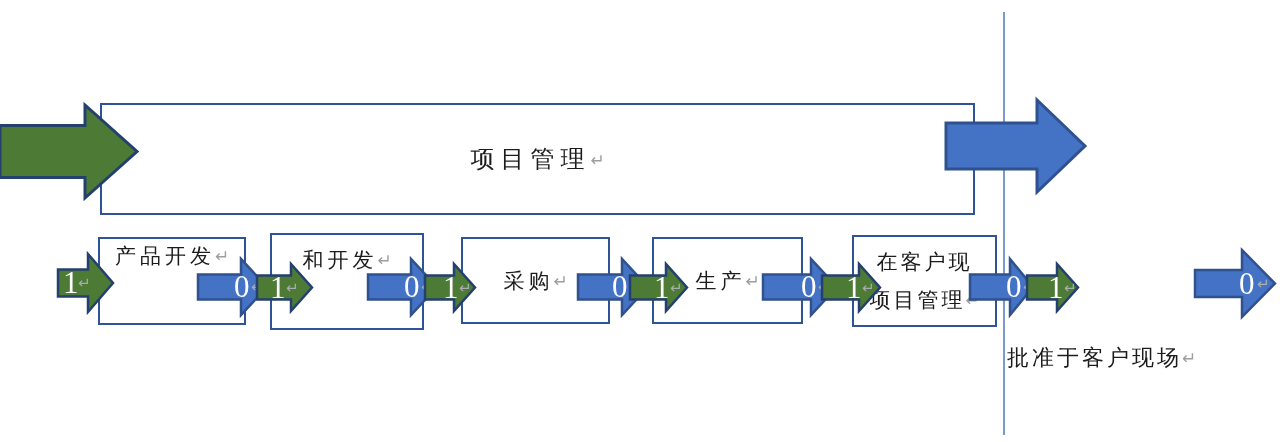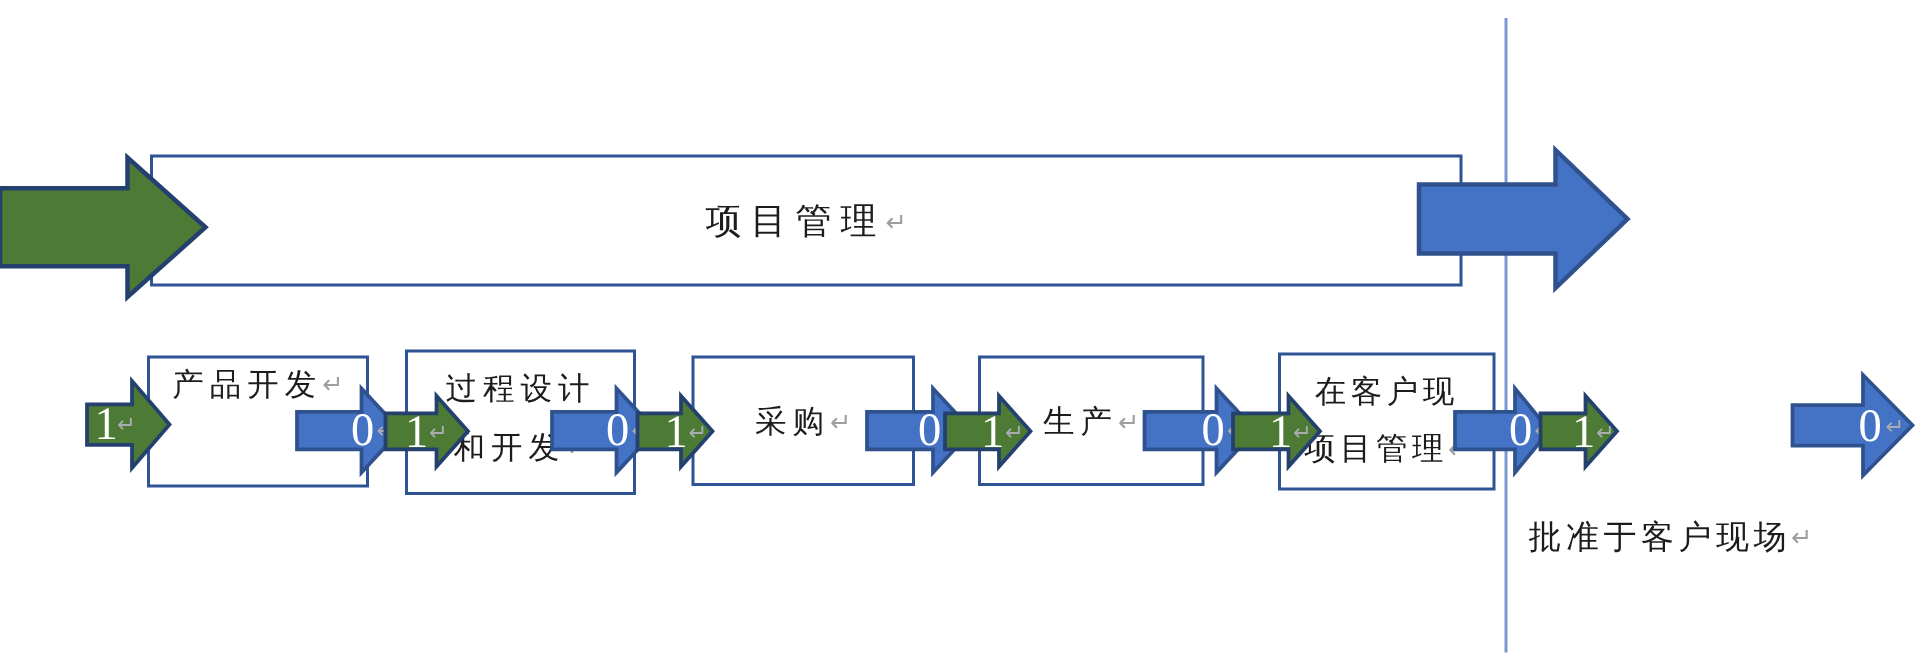--- a/index.html
+++ b/index.html
@@ -29,51 +29,50 @@
   .digit{
     position:absolute;z-index:5;top:50%;transform:translateY(-52%);
     color:#ffffff;font-family:"Liberation Serif", serif;font-size:31px;line-height:1;
   }
   .ret{
     color:#9e9e9e;font-size:17px;letter-spacing:0;vertical-align:1px;
     font-family:"DejaVu Sans", sans-serif;
   }
   .ret.on-shape{color:#c3c8bd;}
   .ret.tiny{position:absolute;z-index:5;top:50%;transform:translateY(-50%);font-size:15px;color:#a8adaf;}
-  .footnote{position:absolute;z-index:3;font-size:22px;letter-spacing:3px;white-space:nowrap;color:#1c1c1c;margin-left:12px;}
+  .footnote{position:absolute;z-index:3;font-size:22px;letter-spacing:3px;white-space:nowrap;color:#1c1c1c;}
 </style>
 </head>
 <body>
 
 <div class="canvas">
 
   <div class="divider" style="left:1003px;top:12px;height:423px;"></div>
 
-  <div class="big-rect" style="left:100px;top:103px;width:875px;height:88px;">
+  <div class="big-rect" style="left:100px;top:103px;width:875px;height:112px;">
     <div class="title-text"><span>项目管理</span><span class="ret">↵</span></div>
   </div>
 
   <div class="arrow" style="left:0px;top:105px;width:137px;height:93px;">
     <svg width="137" height="93" viewBox="0 0 137 93">
       <polygon points="0,20.5 85,20.5 85,0 137,46.5 85,93 85,72.5 0,72.5" fill="#4d7a34" stroke="#24406e" stroke-width="3"></polygon>
     </svg>
   </div>
 
   <div class="arrow" style="left:946px;top:100px;width:139px;height:92px;">
     <svg width="139" height="92" viewBox="0 0 139 92">
       <polygon points="0,23 91,23 91,0 139,46 91,92 91,69 0,69" fill="#4472c4" stroke="#2f528f" stroke-width="3"></polygon>
     </svg>
   </div>
 
   <div class="box top" style="left:98px;top:237px;width:148px;height:88px;">
     <div class="line"><span>产品开发</span><span class="ret">↵</span></div>
   </div>
 
   <div class="box top" style="left:270px;top:233px;width:154px;height:97px;padding-top:5px;line-height:39px;">
-    <div class="line"><span>过程设计</span></div>
     <div class="line"><span>和开发</span><span class="ret">↵</span></div>
   </div>
 
   <div class="box center" style="left:461px;top:237px;width:149px;height:87px;">
     <div class="line"><span>采购</span><span class="ret">↵</span></div>
   </div>
 
   <div class="box center" style="left:652px;top:237px;width:151px;height:87px;">
     <div class="line"><span>生产</span><span class="ret">↵</span></div>
   </div>

